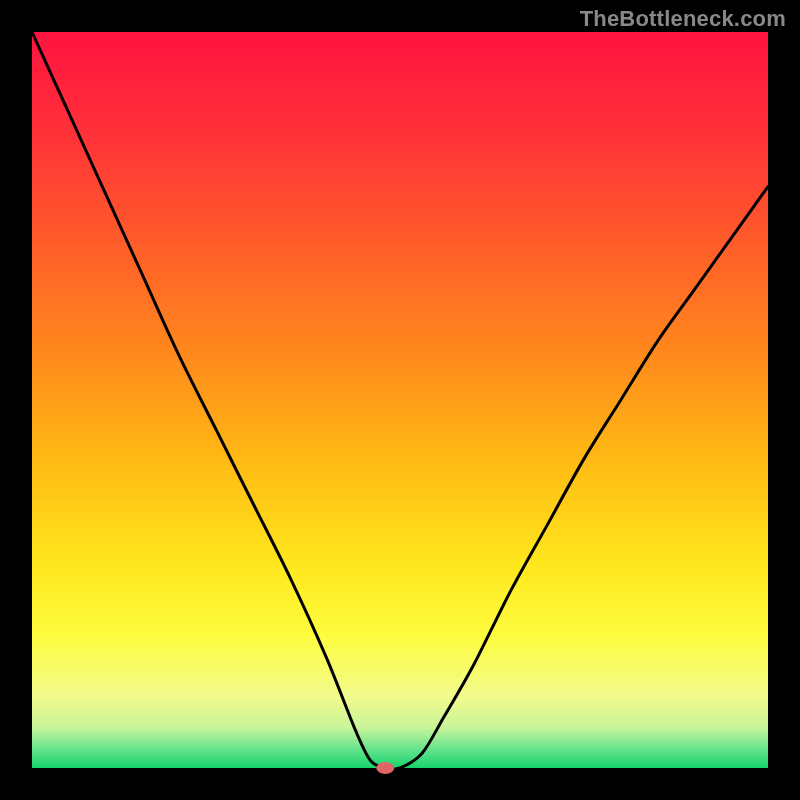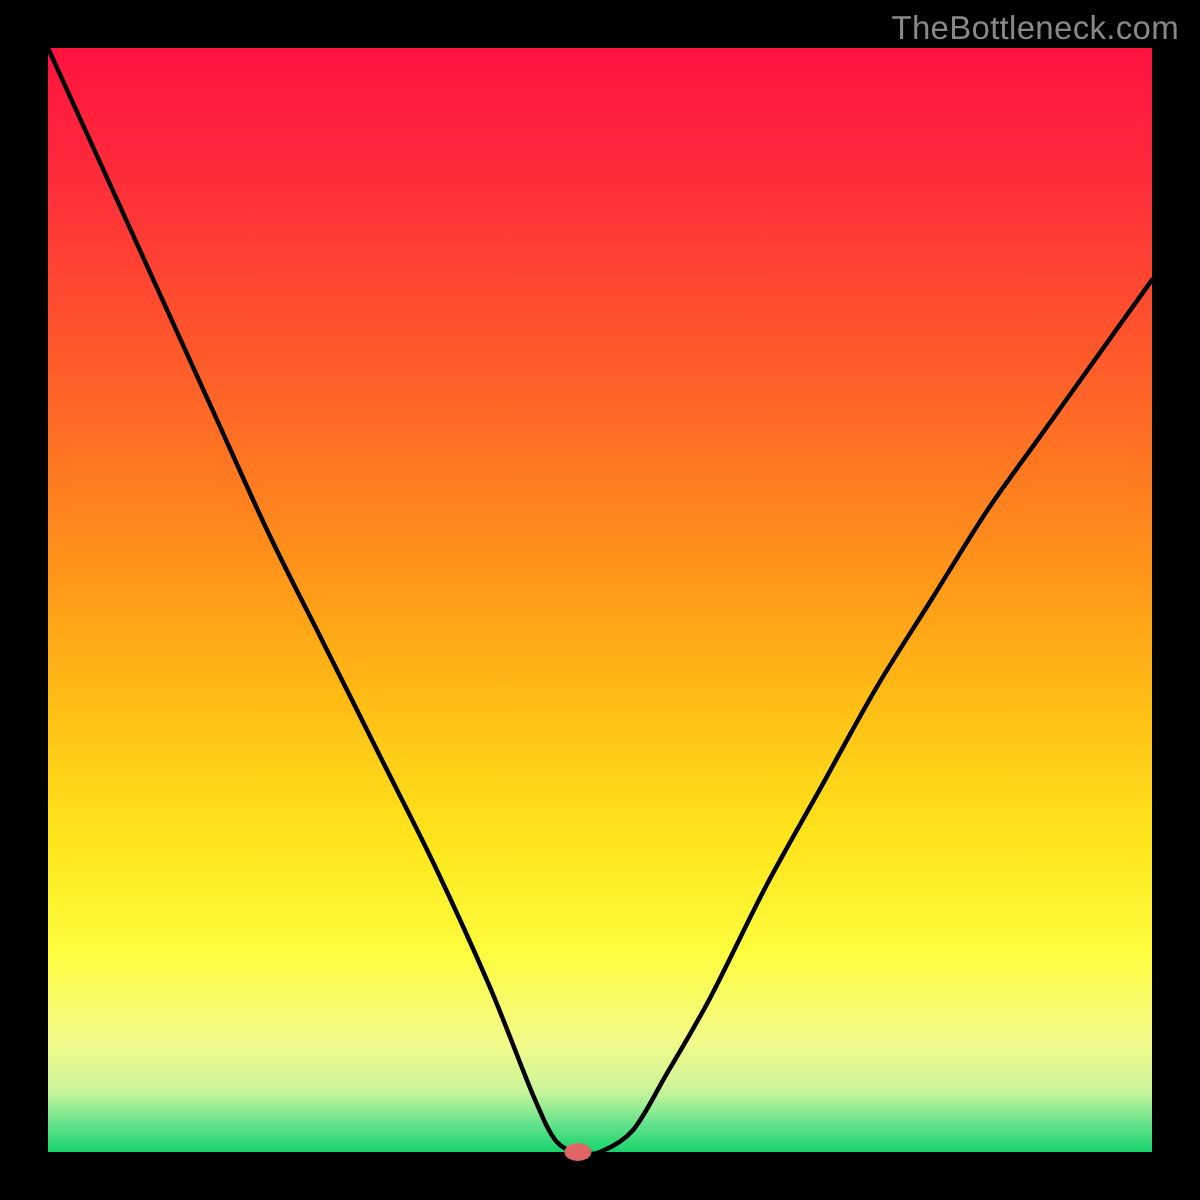--- a/index.html
+++ b/index.html
@@ -16,21 +16,21 @@
     height: 800px;
     background: #000;
   }
   .watermark {
     position: absolute;
     top: 6px;
     right: 14px;
     color: #888;
     font-family: Arial, Helvetica, sans-serif;
     font-size: 22px;
-    font-weight: 400;
+    font-weight: 700;
     letter-spacing: 0.2px;
     z-index: 3;
   }
   svg {
     position: absolute;
     top: 0;
     left: 0;
   }
 </style>
 </head>

